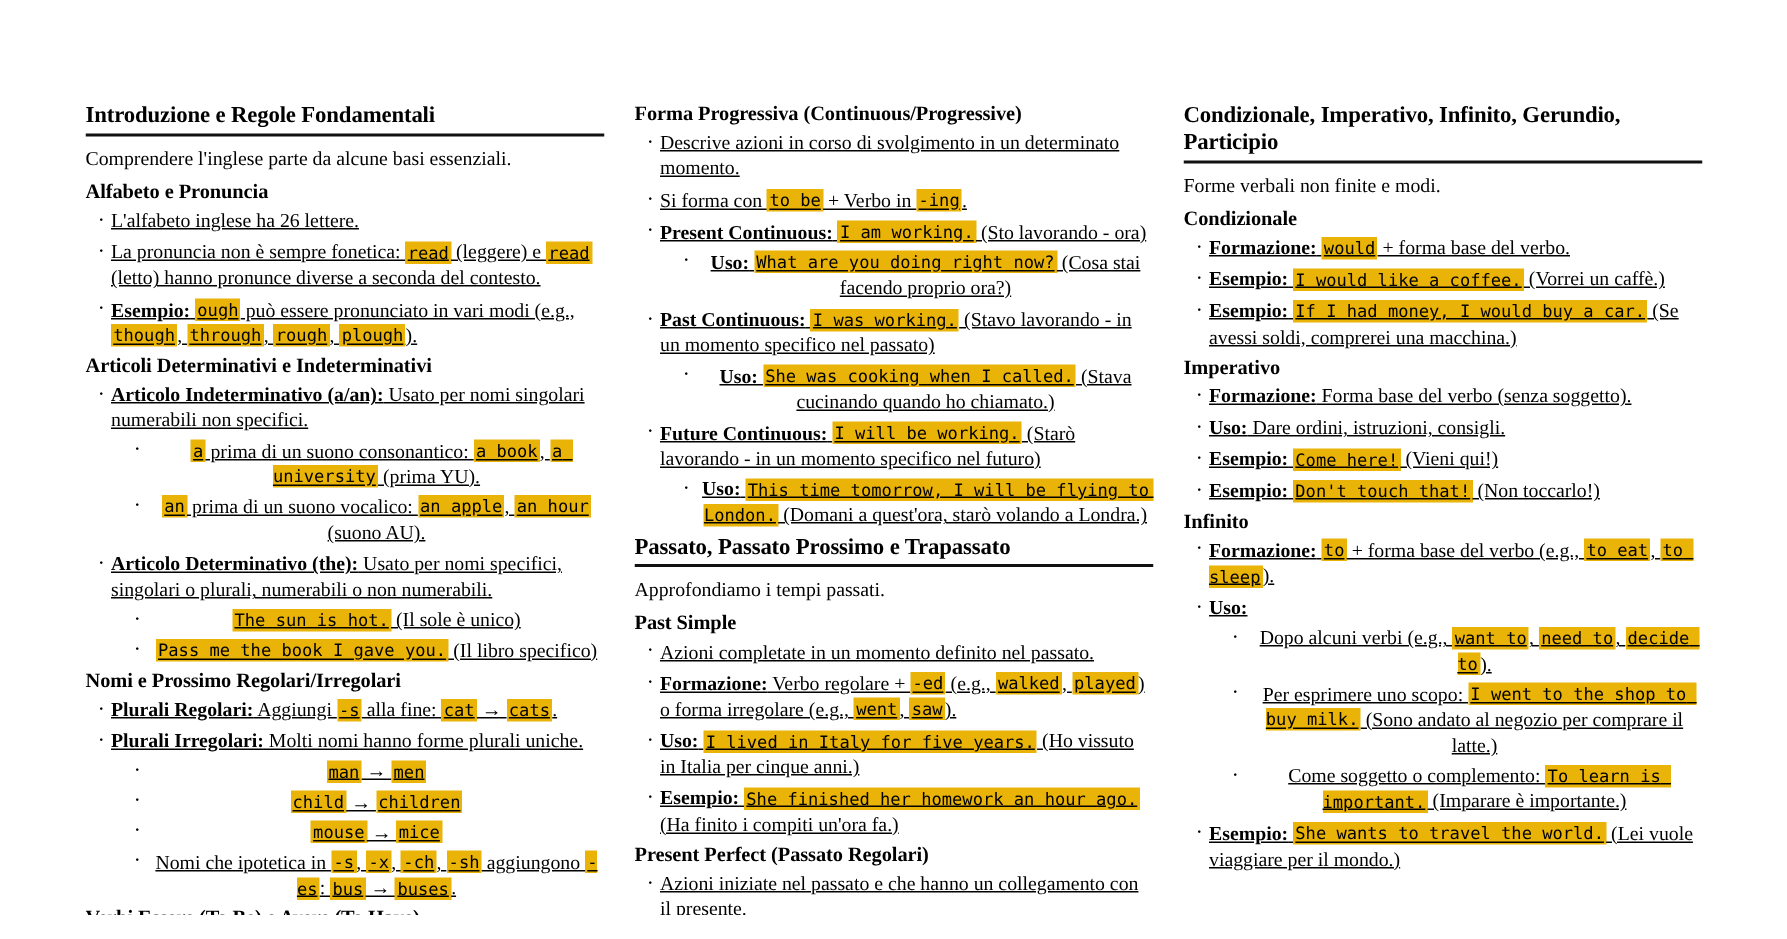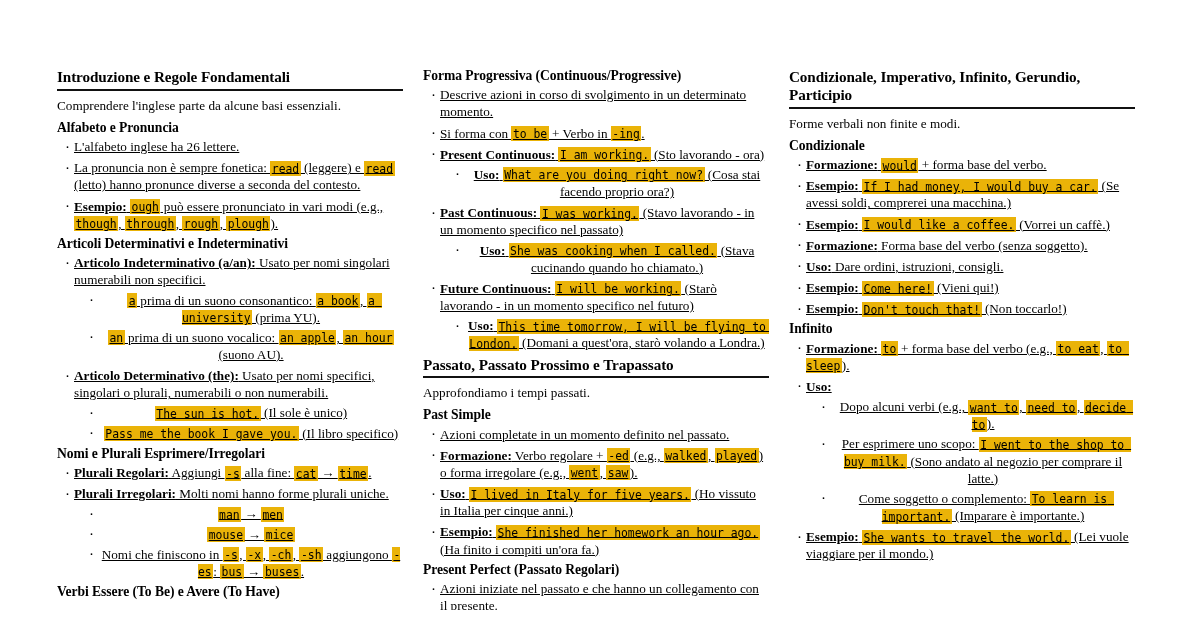--- a/index.html
+++ b/index.html
@@ -121,27 +121,28 @@
         <ul class="lvl1">
           <li><b>Articolo Indeterminativo (a/an):</b><span> Usato per nomi singolari numerabili non specifici.</span><ul class="lvl2">
               <li><code class="code">a</code><span> prima di un suono consonantico: </span><code class="code">a book</code><span>, </span><code class="code">a university</code><span> (prima YU).</span></li>
               <li><code class="code">an</code><span> prima di un suono vocalico: </span><code class="code">an apple</code><span>, </span><code class="code">an hour</code><span> (suono AU).</span></li>
             </ul></li>
           <li><b>Articolo Determinativo (the):</b><span> Usato per nomi specifici, singolari o plurali, numerabili o non numerabili.</span><ul class="lvl2">
               <li><code class="code">The sun is hot.</code><span> (Il sole è unico)</span></li>
               <li><code class="code">Pass me the book I gave you.</code><span> (Il libro specifico)</span></li>
             </ul></li>
         </ul>
-        <h2 class="sub-title">Nomi e Plurali Esprimere/Irregolari</h2>
-        <ul class="lvl1">
-          <li><b>Plurali Regolari:</b><span> Aggiungi </span><code class="code">-s</code><span> alla fine: </span><code class="code">cat</code><span> → </span><code class="code">time</code><span>.</span></li>
+        <h2 class="sub-title">Nomi e Prossimo Regolari/Irregolari</h2>
+        <ul class="lvl1">
+          <li><b>Plurali Regolari:</b><span> Aggiungi </span><code class="code">-s</code><span> alla fine: </span><code class="code">cat</code><span> → </span><code class="code">cats</code><span>.</span></li>
           <li><b>Plurali Irregolari:</b><span> Molti nomi hanno forme plurali uniche.</span><ul class="lvl2">
               <li><code class="code">man</code><span> → </span><code class="code">men</code></li>
+              <li><code class="code">child</code><span> → </span><code class="code">children</code></li>
               <li><code class="code">mouse</code><span> → </span><code class="code">mice</code></li>
-              <li><span>Nomi che finiscono in </span><code class="code">-s</code><span>, </span><code class="code">-x</code><span>, </span><code class="code">-ch</code><span>, </span><code class="code">-sh</code><span> aggiungono </span><code class="code">-es</code><span>: </span><code class="code">bus</code><span> → </span><code class="code">buses</code><span>.</span></li>
+              <li><span>Nomi che ipotetica in </span><code class="code">-s</code><span>, </span><code class="code">-x</code><span>, </span><code class="code">-ch</code><span>, </span><code class="code">-sh</code><span> aggiungono </span><code class="code">-es</code><span>: </span><code class="code">bus</code><span> → </span><code class="code">buses</code><span>.</span></li>
             </ul></li>
         </ul>
         <h2 class="sub-title">Verbi Essere (To Be) e Avere (To Have)</h2>
       </div>
       <div class="column">
         <h2 class="sub-title">Forma Progressiva (Continuous/Progressive)</h2>
         <ul class="lvl1">
           <li><span>Descrive azioni in corso di svolgimento in un determinato momento.</span></li>
           <li><span>Si forma con </span><code class="code">to be</code><span> + Verbo in </span><code class="code">-ing</code><span>.</span></li>
           <li><b>Present Continuous:</b><span> </span><code class="code">I am working.</code><span> (Sto lavorando - ora)</span><ul class="lvl2">
@@ -169,23 +170,24 @@
           <li><span>Azioni iniziate nel passato e che hanno un collegamento con il presente.</span></li>
         </ul>
       </div>
       <div class="column">
         <h1 class="sec-title">Condizionale, Imperativo, Infinito, Gerundio, Participio</h1>
         <div class="rule"></div>
         <p class="intro">Forme verbali non finite e modi.</p>
         <h2 class="sub-title">Condizionale</h2>
         <ul class="lvl1">
           <li><b>Formazione:</b><span> </span><code class="code">would</code><span> + forma base del verbo.</span></li>
+          <li><b>Esempio:</b><span> </span><code class="code">I would like a coffee.</code><span> (Vorrei un caffè.)</span></li>
           <li><b>Esempio:</b><span> </span><code class="code">If I had money, I would buy a car.</code><span> (Se avessi soldi, comprerei una macchina.)</span></li>
-          <li><b>Esempio:</b><span> </span><code class="code">I would like a coffee.</code><span> (Vorrei un caffè.)</span></li>
-        </ul>
+        </ul>
+        <h2 class="sub-title">Imperativo</h2>
         <ul class="lvl1">
           <li><b>Formazione:</b><span> Forma base del verbo (senza soggetto).</span></li>
           <li><b>Uso:</b><span> Dare ordini, istruzioni, consigli.</span></li>
           <li><b>Esempio:</b><span> </span><code class="code">Come here!</code><span> (Vieni qui!)</span></li>
           <li><b>Esempio:</b><span> </span><code class="code">Don't touch that!</code><span> (Non toccarlo!)</span></li>
         </ul>
         <h2 class="sub-title">Infinito</h2>
         <ul class="lvl1">
           <li><b>Formazione:</b><span> </span><code class="code">to</code><span> + forma base del verbo (e.g., </span><code class="code">to eat</code><span>, </span><code class="code">to sleep</code><span>).</span></li>
           <li><b>Uso:</b><ul class="lvl2">

